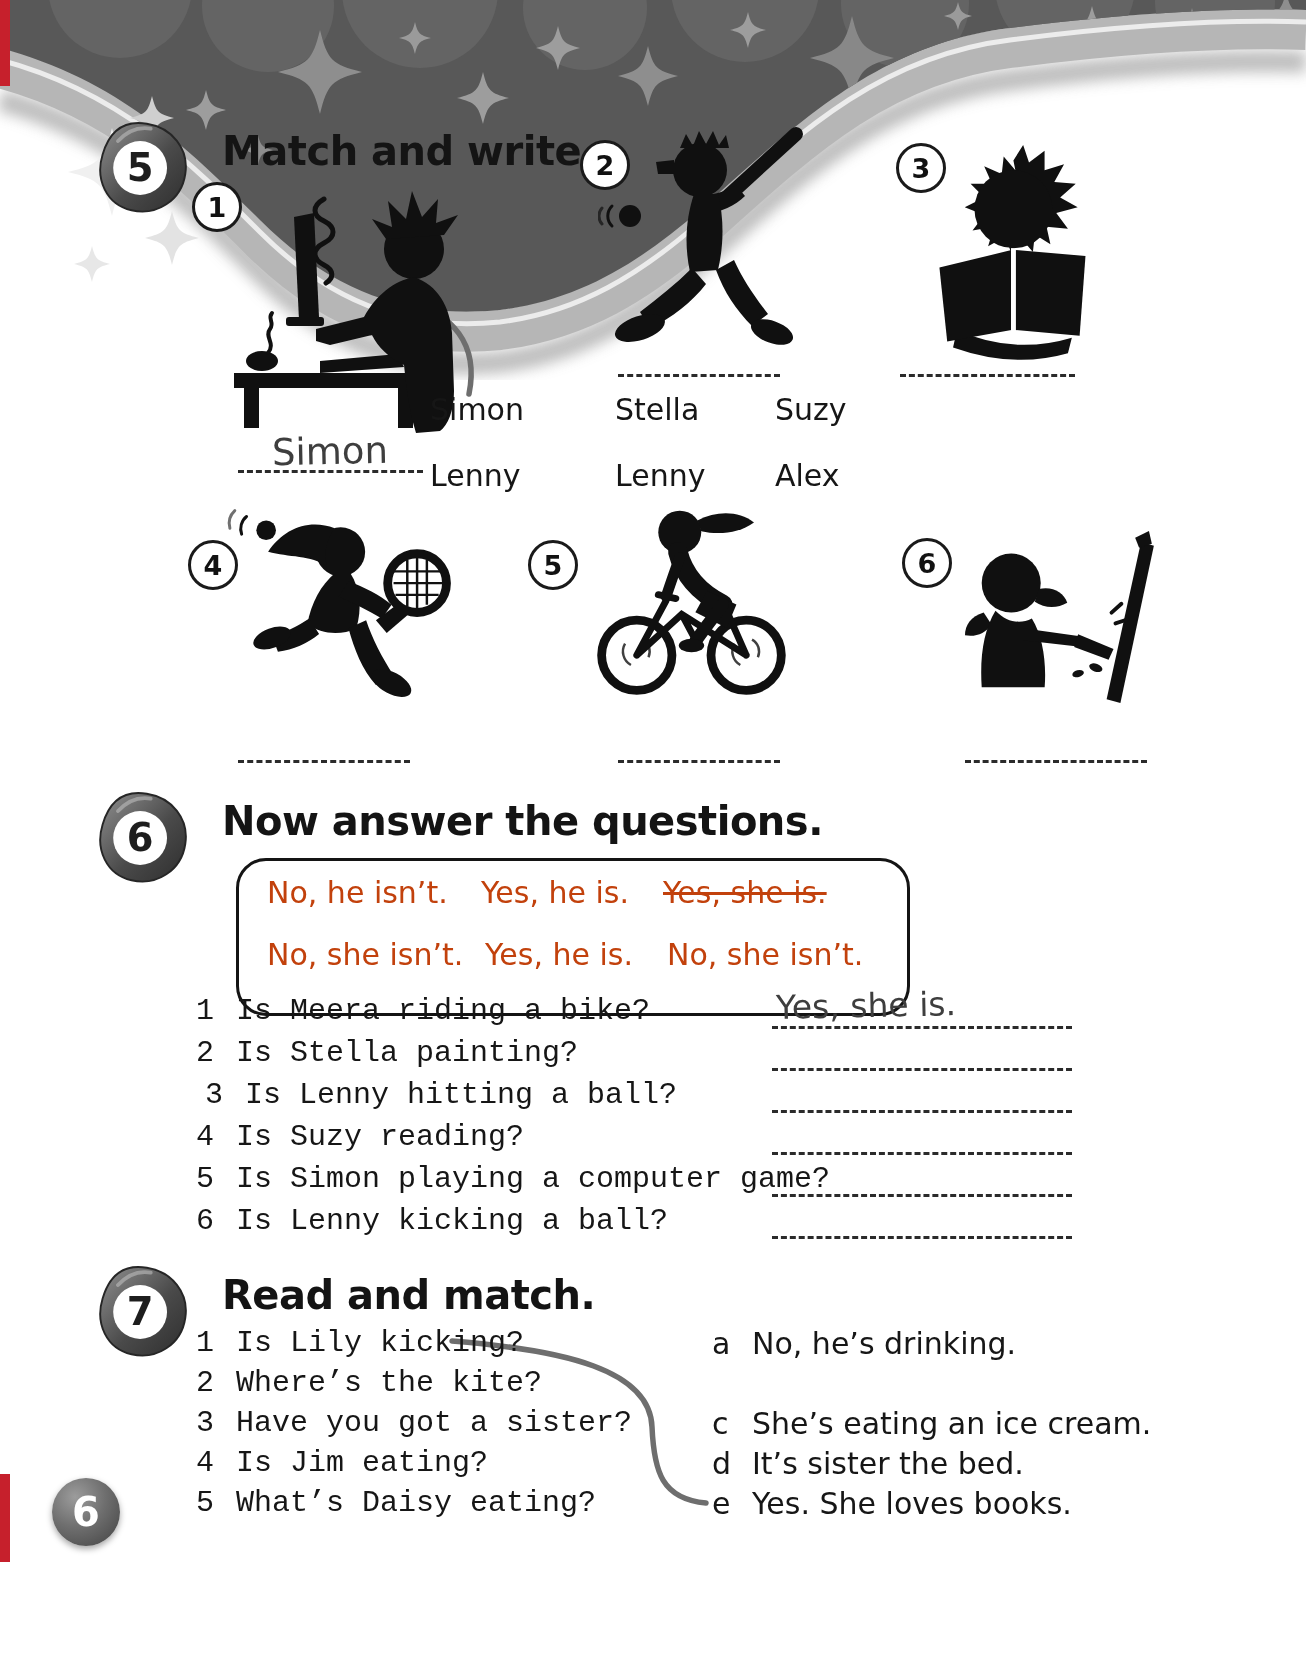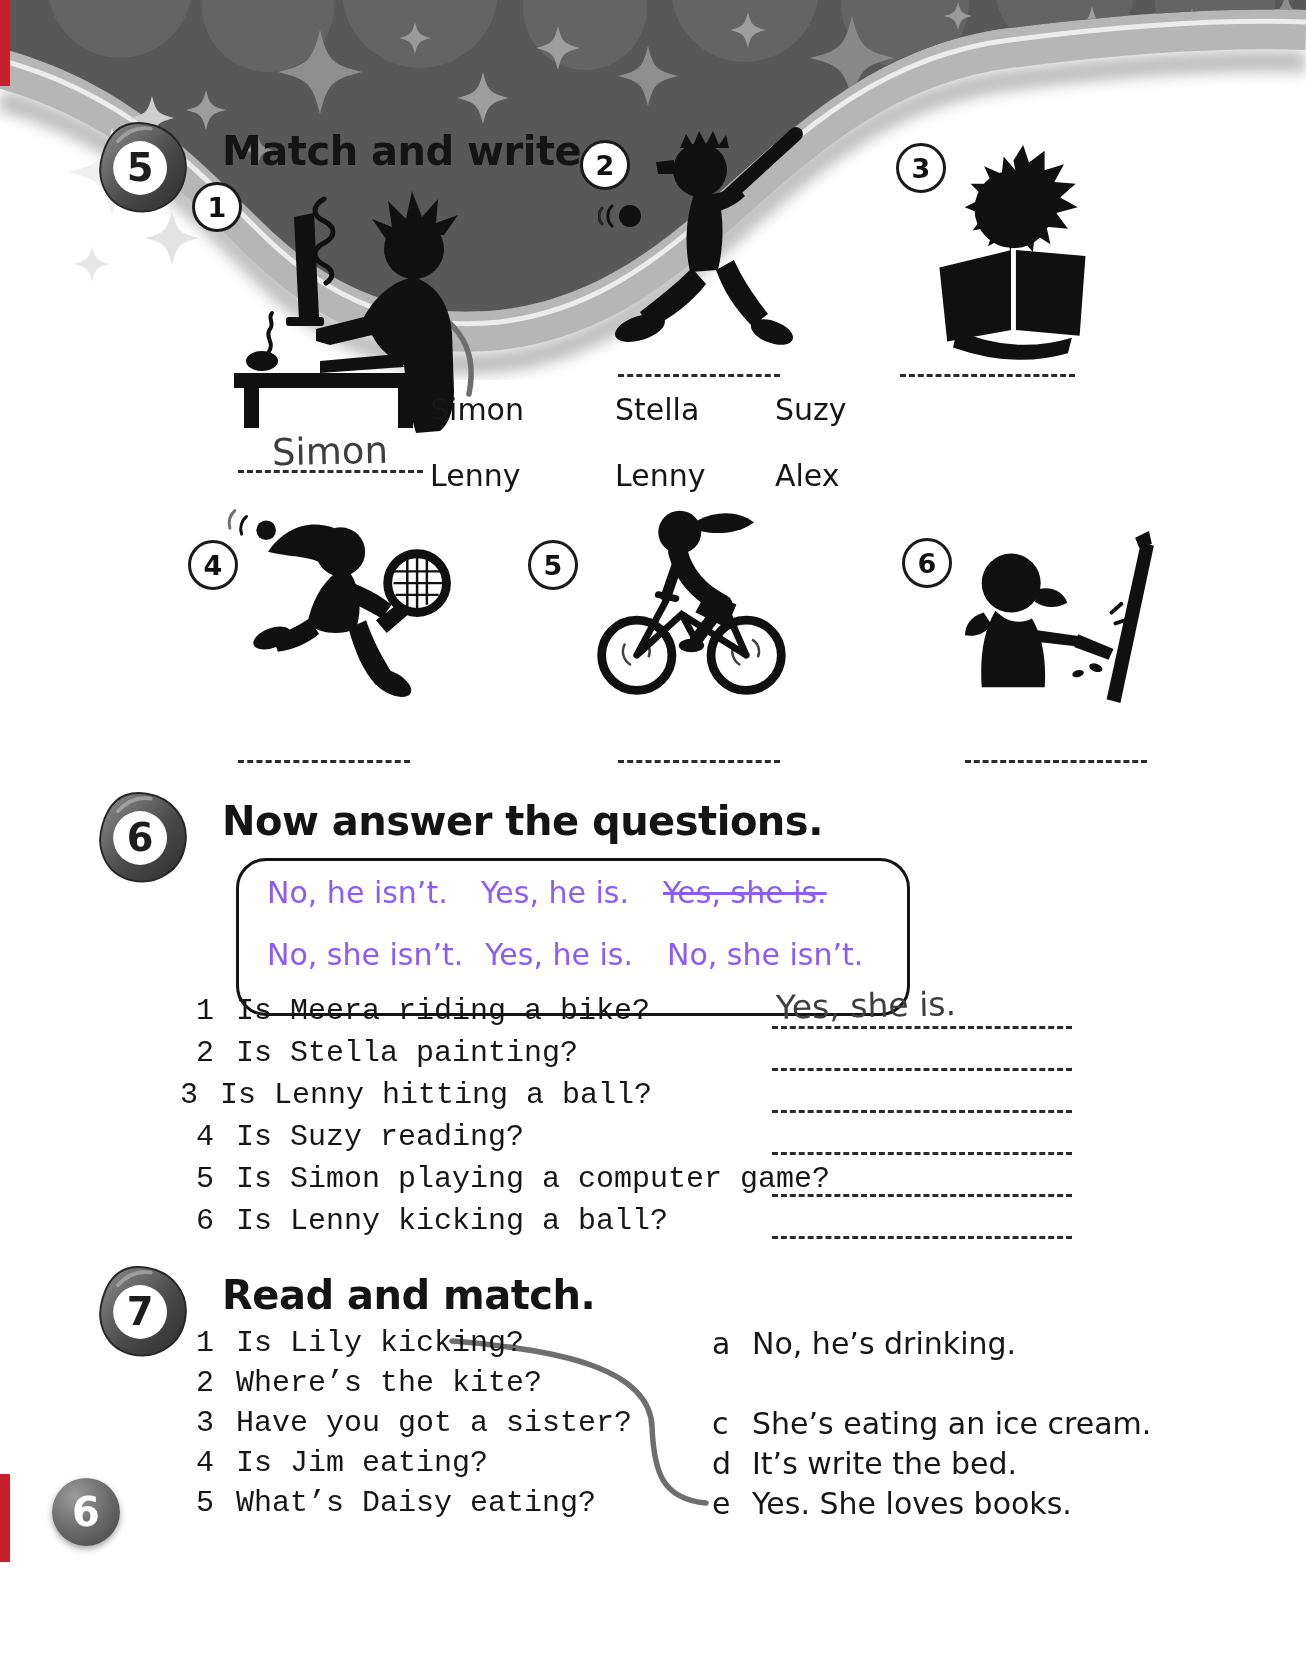--- a/index.html
+++ b/index.html
@@ -16,21 +16,21 @@
     font-size:27px;font-weight:bold;color:#111;
   }
   .dash{position:absolute;height:0;border-bottom:3.5px dashed #2b2b2b;}
   .hand{position:absolute;color:#3e3e3e;font-size:33px;transform:rotate(-1.2deg);white-space:nowrap;}
   .bank-item{position:absolute;font-size:30px;color:#161616;white-space:nowrap;}
   .qrow{position:absolute;font-size:30px;color:#161616;white-space:nowrap;font-family:Liberation Mono, monospace;}
   .qrow .n{display:inline-block;width:40px;}
   .arow{position:absolute;font-size:30px;color:#161616;white-space:nowrap;}
   .arow .l{display:inline-block;width:40px;}
   .box{position:absolute;border:3px solid #141414;border-radius:30px;background:#fff;}
-  .box-item{position:absolute;font-size:30px;color:#8b5cf6;white-space:nowrap;}
+  .box-item{position:absolute;font-size:30px;color:#c2410c;white-space:nowrap;}
   .strike{text-decoration:line-through;text-decoration-thickness:3px;}
   .fig{position:absolute;}
   .fig path,.fig rect,.fig circle,.fig ellipse{vector-effect:none;}
   .peb-num{font-size:40px;font-weight:bold;fill:#1d1d1d;text-anchor:middle;font-family:"DejaVu Sans","Liberation Sans",sans-serif;}
   .page-num{
     position:absolute;width:68px;height:68px;border-radius:50%;
     background:radial-gradient(circle at 34% 28%, #9c9c9c 0%, #6f6f6f 45%, #4e4e4e 85%);
     box-shadow:0 3px 6px rgba(0,0,0,.35);
     display:flex;align-items:center;justify-content:center;
     color:#fff;font-size:40px;font-weight:bold;
@@ -268,21 +268,21 @@
     <span class="box-item" style="left:28px;top:14px">No, he isn’t.</span>
     <span class="box-item" style="left:242px;top:14px">Yes, he is.</span>
     <span class="box-item strike" style="left:424px;top:14px">Yes, she is.</span>
     <span class="box-item" style="left:28px;top:76px">No, she isn’t.</span>
     <span class="box-item" style="left:246px;top:76px">Yes, he is.</span>
     <span class="box-item" style="left:428px;top:76px">No, she isn’t.</span>
   </div>
 
   <div class="qrow" style="left:196px;top:994px"><span class="n">1</span><span>Is Meera riding a bike?</span></div>
   <div class="qrow" style="left:196px;top:1036px"><span class="n">2</span><span>Is Stella painting?</span></div>
-  <div class="qrow" style="left:180px;top:1078px"><span class="n">3</span><span>Is Lenny hitting a ball?</span></div>
+  <div class="qrow" style="left:205px;top:1078px"><span class="n">3</span><span>Is Lenny hitting a ball?</span></div>
   <div class="qrow" style="left:196px;top:1120px"><span class="n">4</span><span>Is Suzy reading?</span></div>
   <div class="qrow" style="left:196px;top:1162px"><span class="n">5</span><span>Is Simon playing a computer game?</span></div>
   <div class="qrow" style="left:196px;top:1204px"><span class="n">6</span><span>Is Lenny kicking a ball?</span></div>
 
   <div class="hand" style="left:776px;top:986px">Yes, she is.</div>
   <div class="dash" style="left:772px;top:1026px;width:300px;border-bottom-width:3px"></div>
   <div class="dash" style="left:772px;top:1068px;width:300px;border-bottom-width:3px"></div>
   <div class="dash" style="left:772px;top:1110px;width:300px;border-bottom-width:3px"></div>
   <div class="dash" style="left:772px;top:1152px;width:300px;border-bottom-width:3px"></div>
   <div class="dash" style="left:772px;top:1194px;width:300px;border-bottom-width:3px"></div>
@@ -297,20 +297,20 @@
   <div class="title" style="left:222px;top:1272px">Read and match.</div>
 
   <div class="qrow" style="left:196px;top:1326px"><span class="n">1</span><span>Is Lily kicking?</span></div>
   <div class="qrow" style="left:196px;top:1366px"><span class="n">2</span><span>Where’s the kite?</span></div>
   <div class="qrow" style="left:196px;top:1406px"><span class="n">3</span><span>Have you got a sister?</span></div>
   <div class="qrow" style="left:196px;top:1446px"><span class="n">4</span><span>Is Jim eating?</span></div>
   <div class="qrow" style="left:196px;top:1486px"><span class="n">5</span><span>What’s Daisy eating?</span></div>
 
   <div class="arow" style="left:712px;top:1326px"><span class="l">a</span><span>No, he’s drinking.</span></div>
   <div class="arow" style="left:712px;top:1406px"><span class="l">c</span><span>She’s eating an ice cream.</span></div>
-  <div class="arow" style="left:712px;top:1446px"><span class="l">d</span><span>It’s write the bed.</span></div>
+  <div class="arow" style="left:712px;top:1446px"><span class="l">d</span><span>It’s sister the bed.</span></div>
   <div class="arow" style="left:712px;top:1486px"><span class="l">e</span><span>Yes. She loves books.</span></div>
 
   <div class="page-num" style="left:52px;top:1478px">
     <span>6</span>
   </div>
 
 </div>
 
 </body></html>

